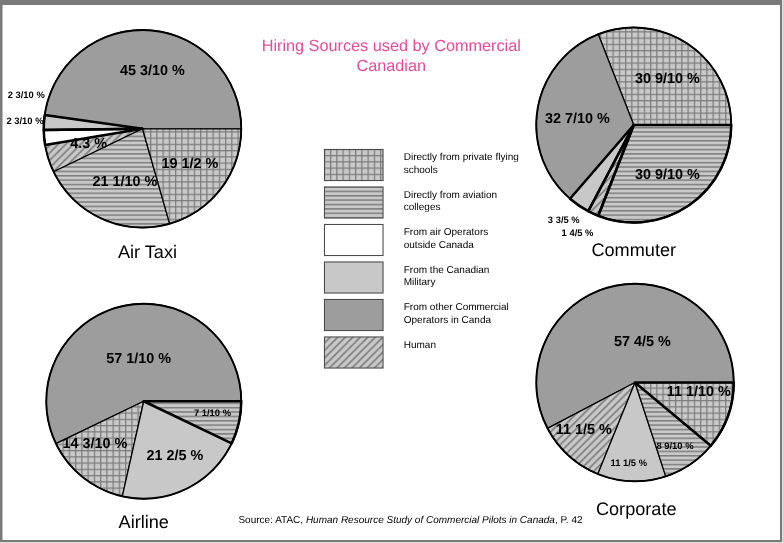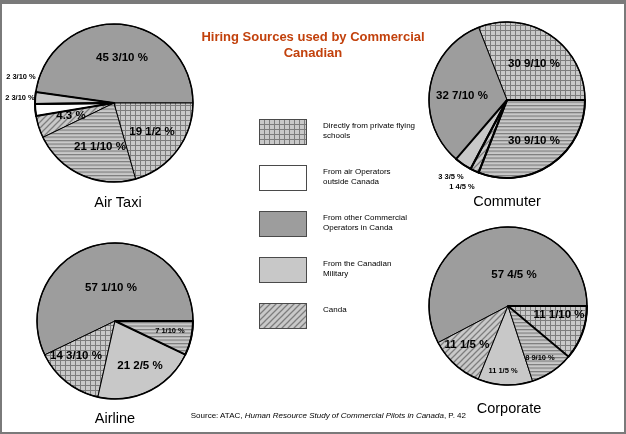--- a/index.html
+++ b/index.html
@@ -9,25 +9,25 @@
     border:solid #7a7a7a;
     border-width:4px 2px 2px 2px;
     background:#ffffff;
     overflow:hidden;
     font-family:"Liberation Sans",sans-serif;
   }
   .canvas{position:absolute;left:-2px;top:-4px;width:626px;height:434px;}
   #chart-svg{position:absolute;left:0;top:0;}
   .chart-title{
     position:absolute;left:0;top:29px;width:100%;
-    text-align:center;font-size:13px;line-height:16px;color:#c2410c;font-weight:bold;
+    text-align:center;font-size:13px;line-height:16px;color:#ec4899;
   }
   .legend{
     position:absolute;left:259px;top:119px;
-    display:flex;flex-direction:column;gap:20px;
+    display:flex;flex-direction:column;gap:4px;
   }
   .legend-row{display:flex;align-items:flex-start;}
   .legend-swatch{flex:0 0 auto;display:block;}
   .legend-label{
     margin-left:16px;padding-top:2px;
     font-size:8px;line-height:10px;color:#000;
     white-space:pre-line;
   }
   .source{
     position:absolute;left:160px;top:411px;width:306px;
@@ -135,43 +135,50 @@
     <div id="legend" class="legend">
         <div class="legend-row">
           <svg width="48" height="26" class="legend-swatch">
             <rect x="0.5" y="0.5" width="47" height="25" fill="url(#pat-grid)" stroke="#4a4a4a"></rect>
           </svg>
           <div class="legend-label">Directly from private flying
 schools</div>
         </div>
         <div class="legend-row">
           <svg width="48" height="26" class="legend-swatch">
+            <rect x="0.5" y="0.5" width="47" height="25" fill="url(#pat-hlines)" stroke="#4a4a4a"></rect>
+          </svg>
+          <div class="legend-label">Directly from aviation
+colleges</div>
+        </div>
+        <div class="legend-row">
+          <svg width="48" height="26" class="legend-swatch">
             <rect x="0.5" y="0.5" width="47" height="25" fill="#ffffff" stroke="#4a4a4a"></rect>
           </svg>
           <div class="legend-label">From air Operators
 outside Canada</div>
+        </div>
+        <div class="legend-row">
+          <svg width="48" height="26" class="legend-swatch">
+            <rect x="0.5" y="0.5" width="47" height="25" fill="#c8c8c8" stroke="#4a4a4a"></rect>
+          </svg>
+          <div class="legend-label">From the Canadian
+Military</div>
         </div>
         <div class="legend-row">
           <svg width="48" height="26" class="legend-swatch">
             <rect x="0.5" y="0.5" width="47" height="25" fill="#9d9d9d" stroke="#4a4a4a"></rect>
           </svg>
           <div class="legend-label">From other Commercial
 Operators in Canda</div>
         </div>
         <div class="legend-row">
           <svg width="48" height="26" class="legend-swatch">
-            <rect x="0.5" y="0.5" width="47" height="25" fill="#c8c8c8" stroke="#4a4a4a"></rect>
-          </svg>
-          <div class="legend-label">From the Canadian
-Military</div>
-        </div>
-        <div class="legend-row">
-          <svg width="48" height="26" class="legend-swatch">
             <rect x="0.5" y="0.5" width="47" height="25" fill="url(#pat-diag)" stroke="#4a4a4a"></rect>
           </svg>
-          <div class="legend-label">Canda</div>
+          <div class="legend-label">Human</div>
         </div>
       </div>
 
     <div class="source"><span>Source: ATAC, </span><span class="it">Human Resource Study of Commercial Pilots in Canada</span><span>, P. 42</span></div>
 
   </div>
 </div>
 
 </body></html>

